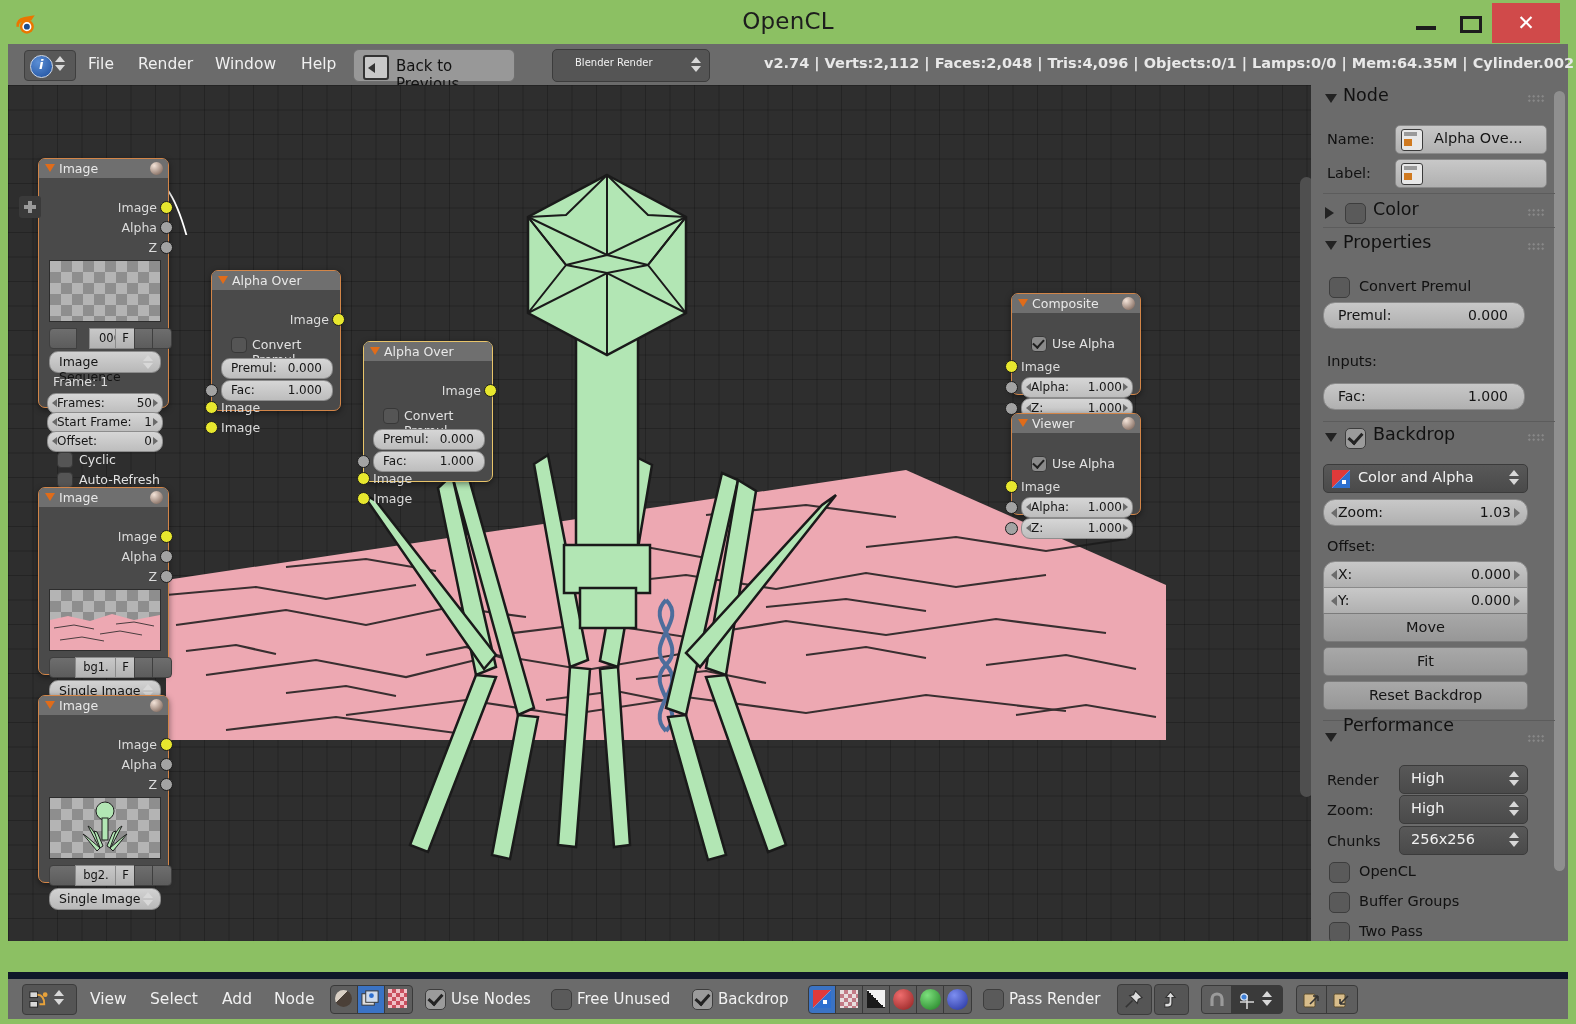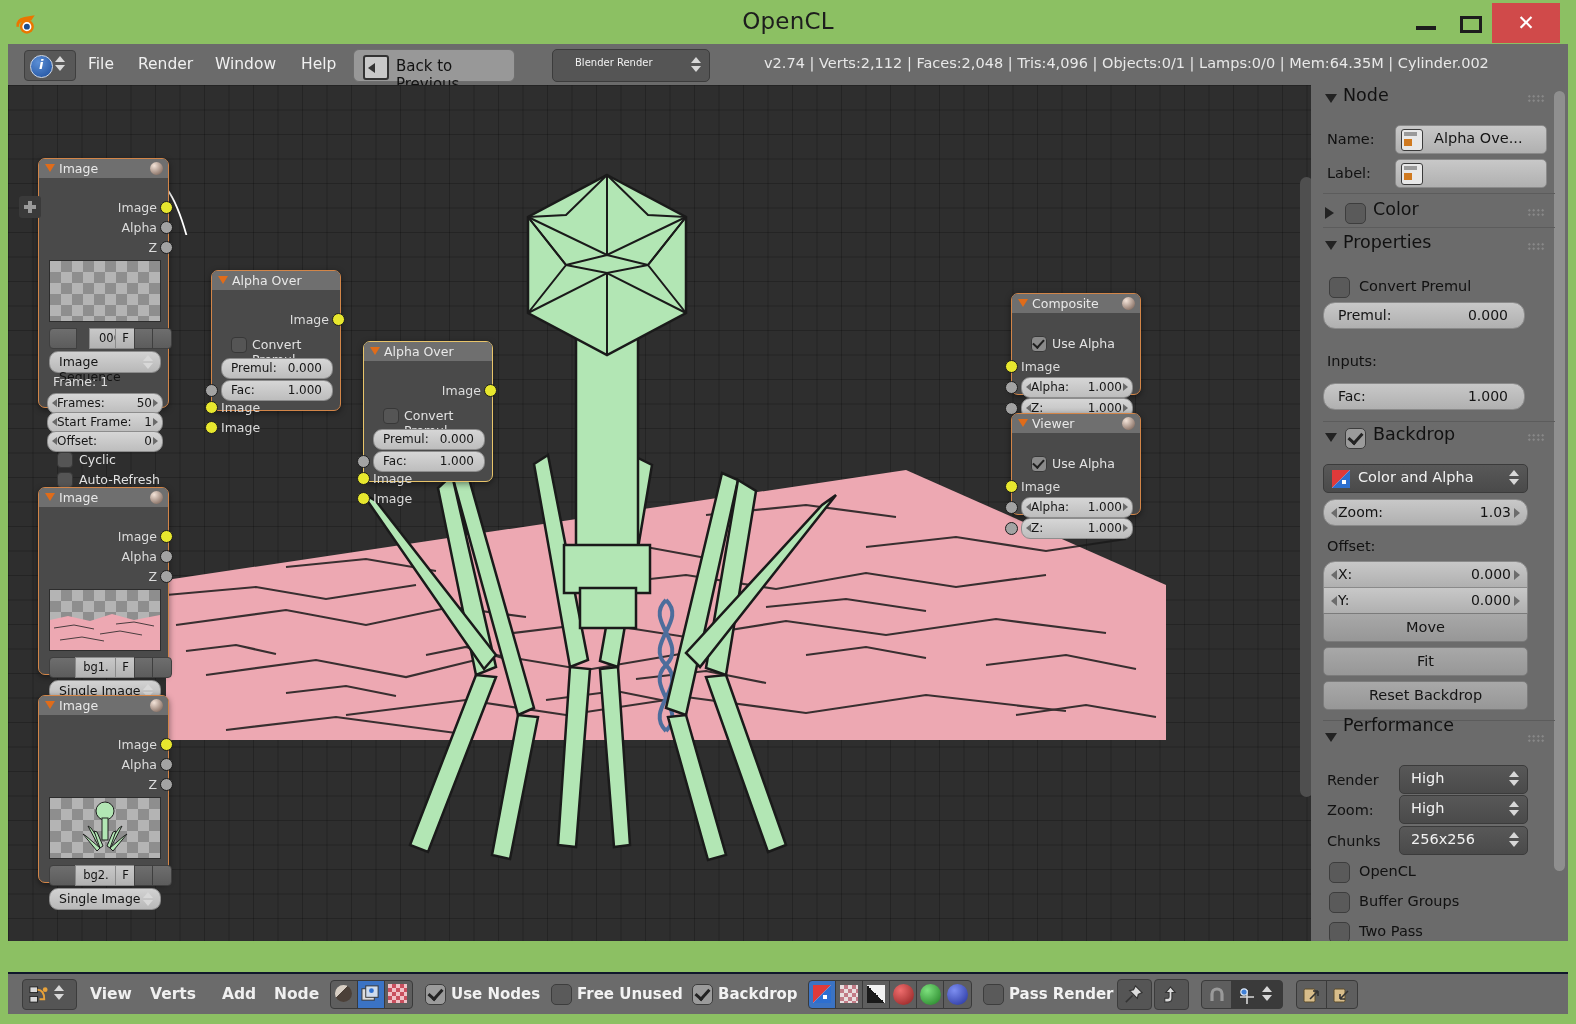--- a/index.html
+++ b/index.html
@@ -40,21 +40,21 @@
       border:1px solid #6e6e6e;border-radius:6px;cursor:pointer;}
   #btn-back .lbl{position:absolute;left:42px;top:7px;font-size:15px;color:#111;}
   #btn-back .bico{position:absolute;left:9px;top:5px;width:22px;height:21px;border:2px solid #333;
       border-radius:3px;background:#c9c9c9;}
   #btn-back .bico:after{content:"";position:absolute;left:3px;top:6px;width:0;height:0;
       border-top:5px solid transparent;border-bottom:5px solid transparent;border-right:7px solid #333;}
   #engine-select{position:absolute;left:544px;top:5px;width:156px;height:31px;background:#555;
       border:1px solid #3c3c3c;border-radius:5px;cursor:pointer;}
   #engine-select .lbl{position:absolute;left:22px;top:7px;font-size:10px;color:#f2f2f2;}
   #engine-select .arr{position:absolute;right:8px;top:5px;}
-  #stat{position:absolute;left:756px;top:11px;font-size:14.5px;color:#e8e8e8;white-space:nowrap;}
+  #stat{position:absolute;left:756px;top:11px;font-size:14.5px;color:#e8e8e8;white-space:nowrap;font-weight:bold;}
   #stat-logo{position:absolute;left:727px;top:52px;width:23px;height:23px;}
 
   
   #editor{position:absolute;left:8px;top:85px;width:1303px;height:856px;background:#2e2e2e;
           overflow:hidden;}
   #grid{position:absolute;inset:0;
         background-image:
           linear-gradient(to right,rgba(0,0,0,.22) 1px,transparent 1px),
           linear-gradient(to bottom,rgba(0,0,0,.22) 1px,transparent 1px);
         background-size:24.5px 24.5px;}
@@ -147,21 +147,21 @@
       border:1.5px solid #3a3a3a;border-radius:3px;}
   .nodeicon:after{content:"";position:absolute;left:2px;top:9px;width:8px;height:7px;background:#d07a20;}
   .nodeicon:before{content:"";position:absolute;left:2px;top:2px;width:13px;height:4px;background:#9a9a9a;}
   .pcb{position:absolute;width:19px;height:19px;border-radius:5px;background:#5a5a5a;border:1px solid #3d3d3d;}
   .pcb.on{background:#9b9b9b;}
   .pcb.on:after{content:"";position:absolute;left:5px;top:1px;width:6px;height:11px;
       border:solid #232323;border-width:0 3px 3px 0;transform:rotate(42deg);}
 
   
   #bottombar{position:absolute;left:8px;top:972px;width:1560px;height:40px;background:#6b6b6b;
-             border-top:2px solid #0f172a;font-weight:bold;}
+             border-top:7px solid #0f172a;}
   .bmenu{position:absolute;top:11px;font-size:15.5px;color:#f0f0f0;cursor:pointer;}
   .tbtn{position:absolute;top:5px;height:29px;background:#555;border:1px solid #3c3c3c;border-radius:4px;}
   .iconbox{position:absolute;top:6px;width:27px;height:27px;border:1px solid #3a3a3a;background:#5e5e5e;}
   .iconbox.active{background:#3b73c4;}
   .bcb{position:absolute;top:10px;width:19px;height:19px;border-radius:5px;background:#5a5a5a;border:1px solid #3d3d3d;}
   .bcb.on{background:#9b9b9b;}
   .bcb.on:after{content:"";position:absolute;left:5px;top:1px;width:6px;height:11px;
       border:solid #232323;border-width:0 3px 3px 0;transform:rotate(42deg);}
   .bclbl{position:absolute;top:11px;font-size:15px;color:#f2f2f2;}
   .dot{position:absolute;top:9px;width:21px;height:21px;border-radius:50%;}
@@ -722,21 +722,21 @@
         <path d="M10 6 Q17 6 17 16 L12 16" stroke="#e8a23a" stroke-width="2" fill="none"></path>
         <circle cx="18" cy="6" r="2.5" fill="#e8a23a"></circle>
       </svg>
       <div style="position:absolute;left:31px;top:4px">
         <div class="arrUp" style="margin:1px 0 3px 0"></div>
           <div class="arrDn"></div>
       </div>
     </div>
 
     <div class="bmenu" style="left:82px">View</div>
-    <div class="bmenu" style="left:142px">Verts</div>
+    <div class="bmenu" style="left:142px">Select</div>
     <div class="bmenu" style="left:214px">Add</div>
     <div class="bmenu" style="left:266px">Node</div>
 
     <div class="iconbox" style="left:322px;border-radius:4px 0 0 4px">
       <div style="position:absolute;left:4px;top:4px;width:17px;height:17px;border-radius:50%;
                   background:linear-gradient(135deg,#d8cfc4 40%,#4b4038 41%)"></div>
     </div>
     <div class="iconbox active" style="left:349px">
       <svg style="position:absolute;left:3px;top:3px;width:19px;height:19px" viewBox="0 0 20 20">
         <rect x="1" y="5" width="13" height="12" fill="#ddd" stroke="#333"></rect>

